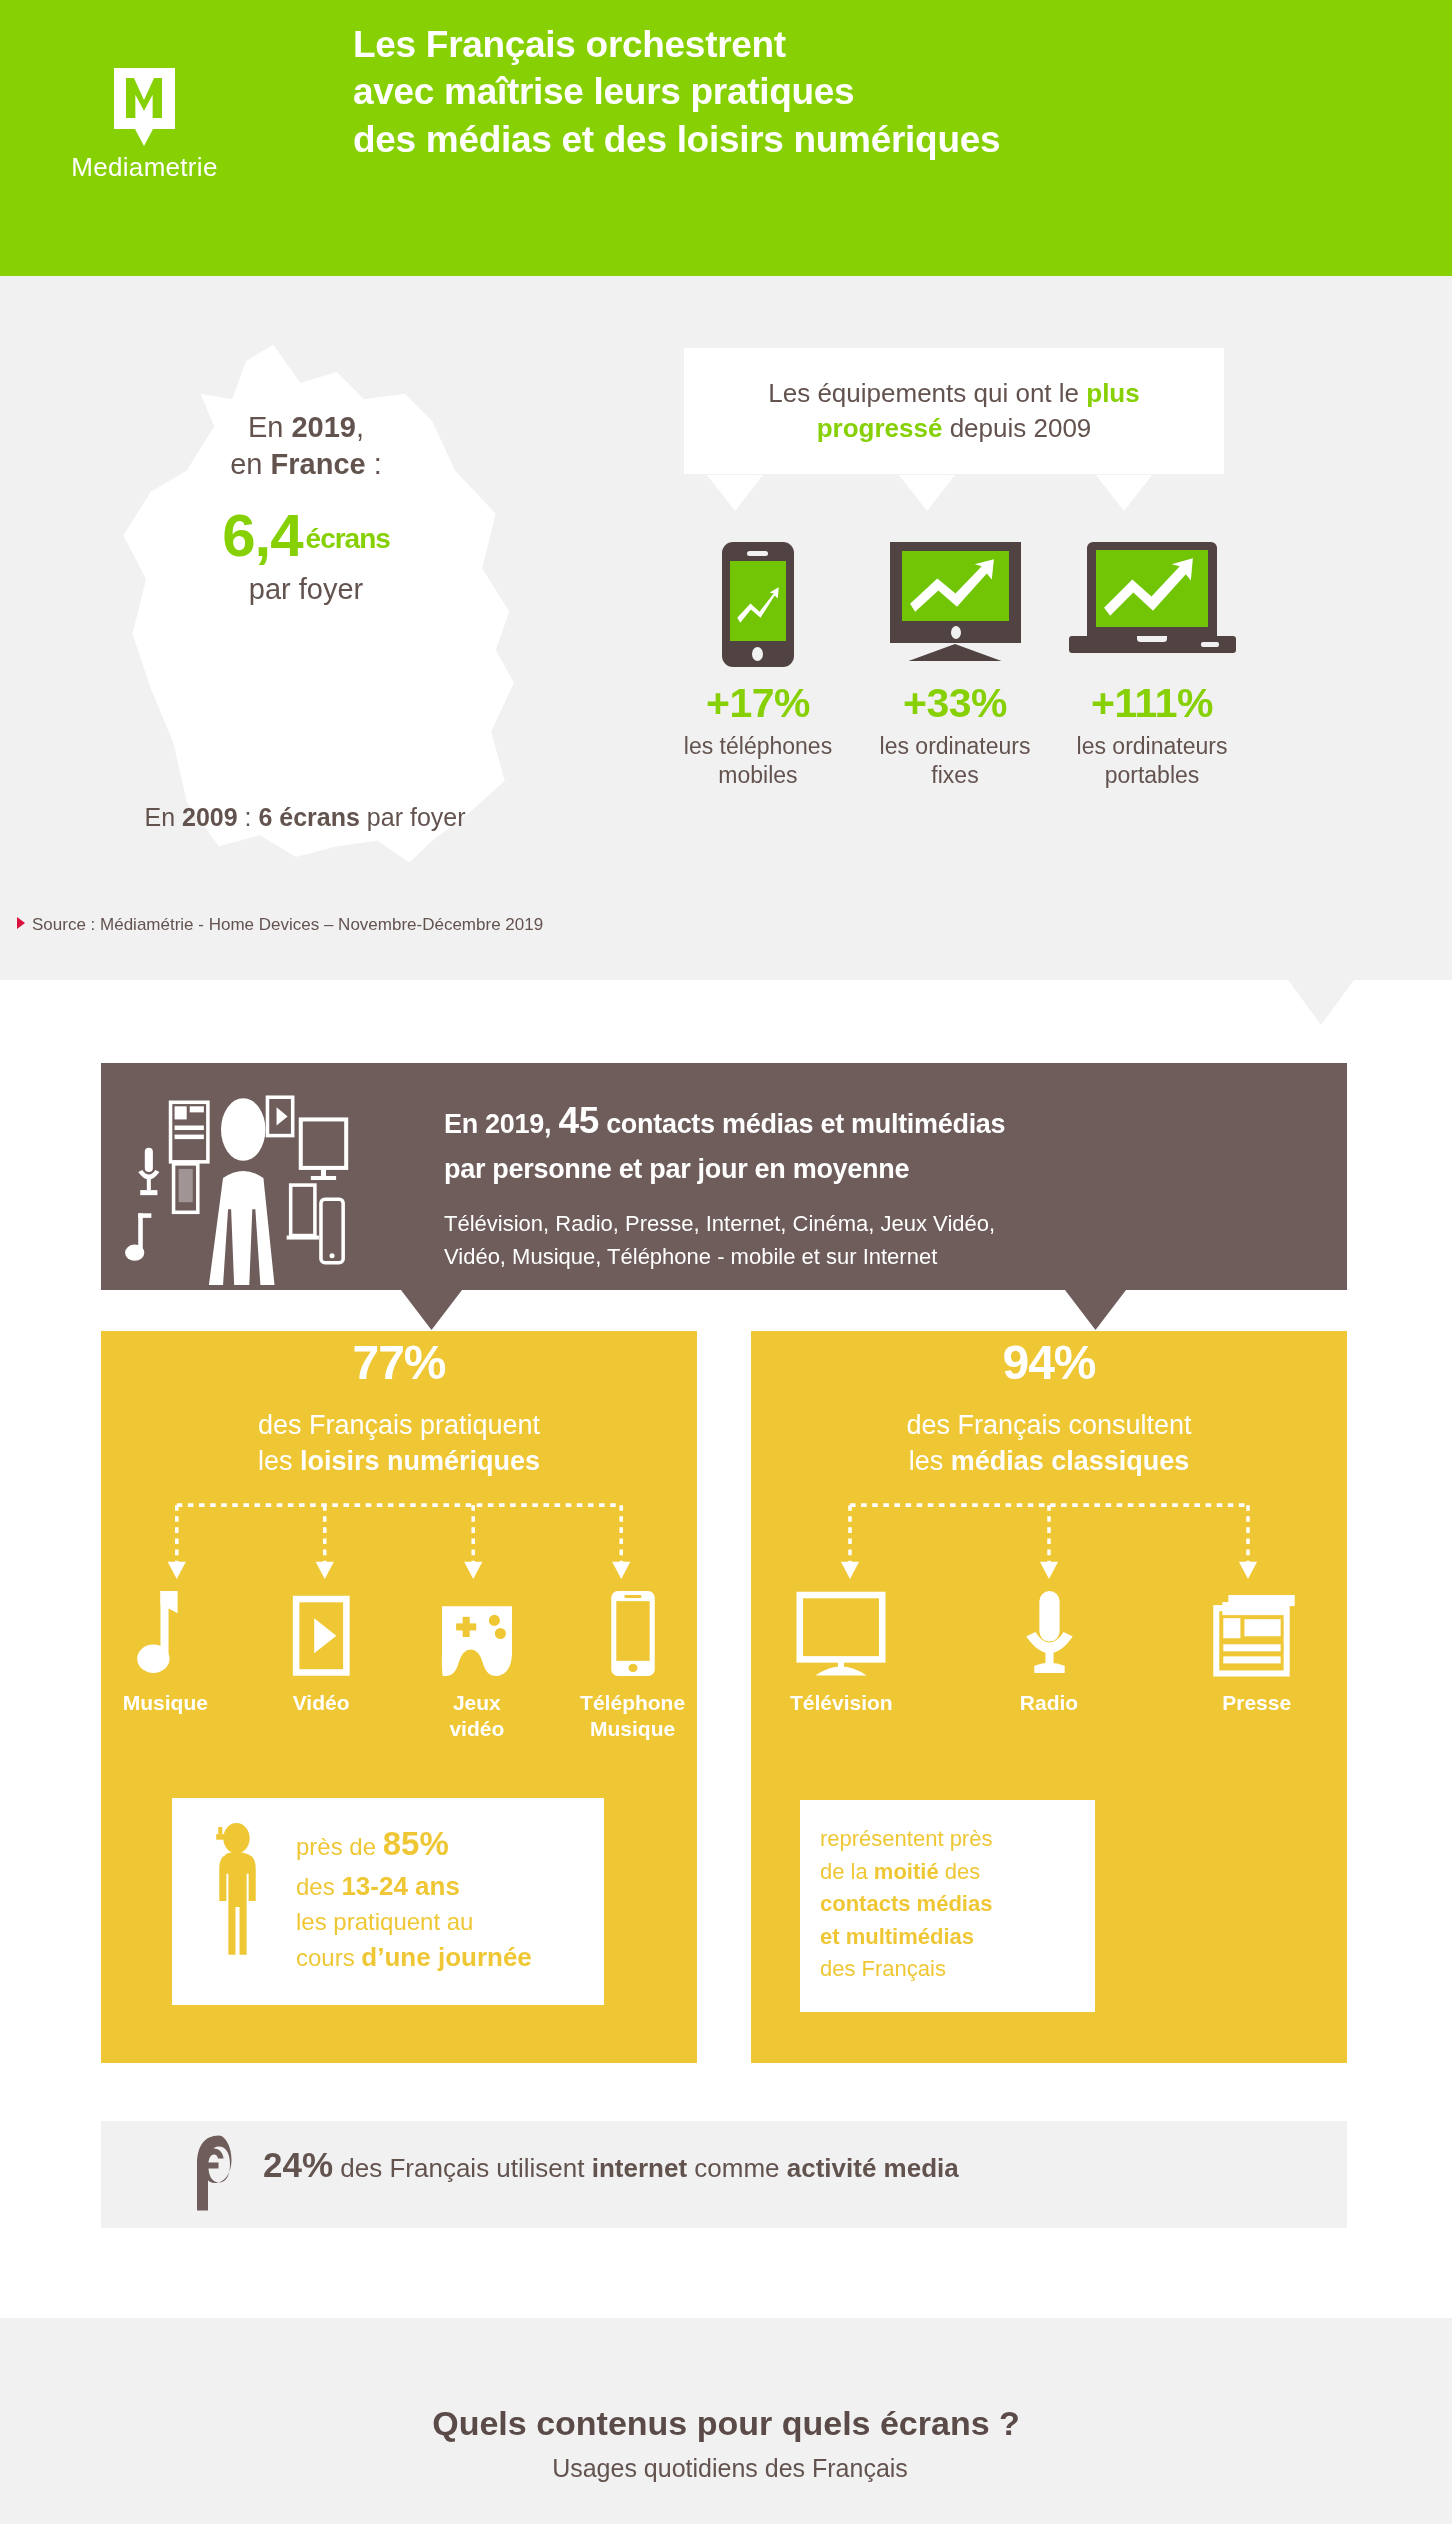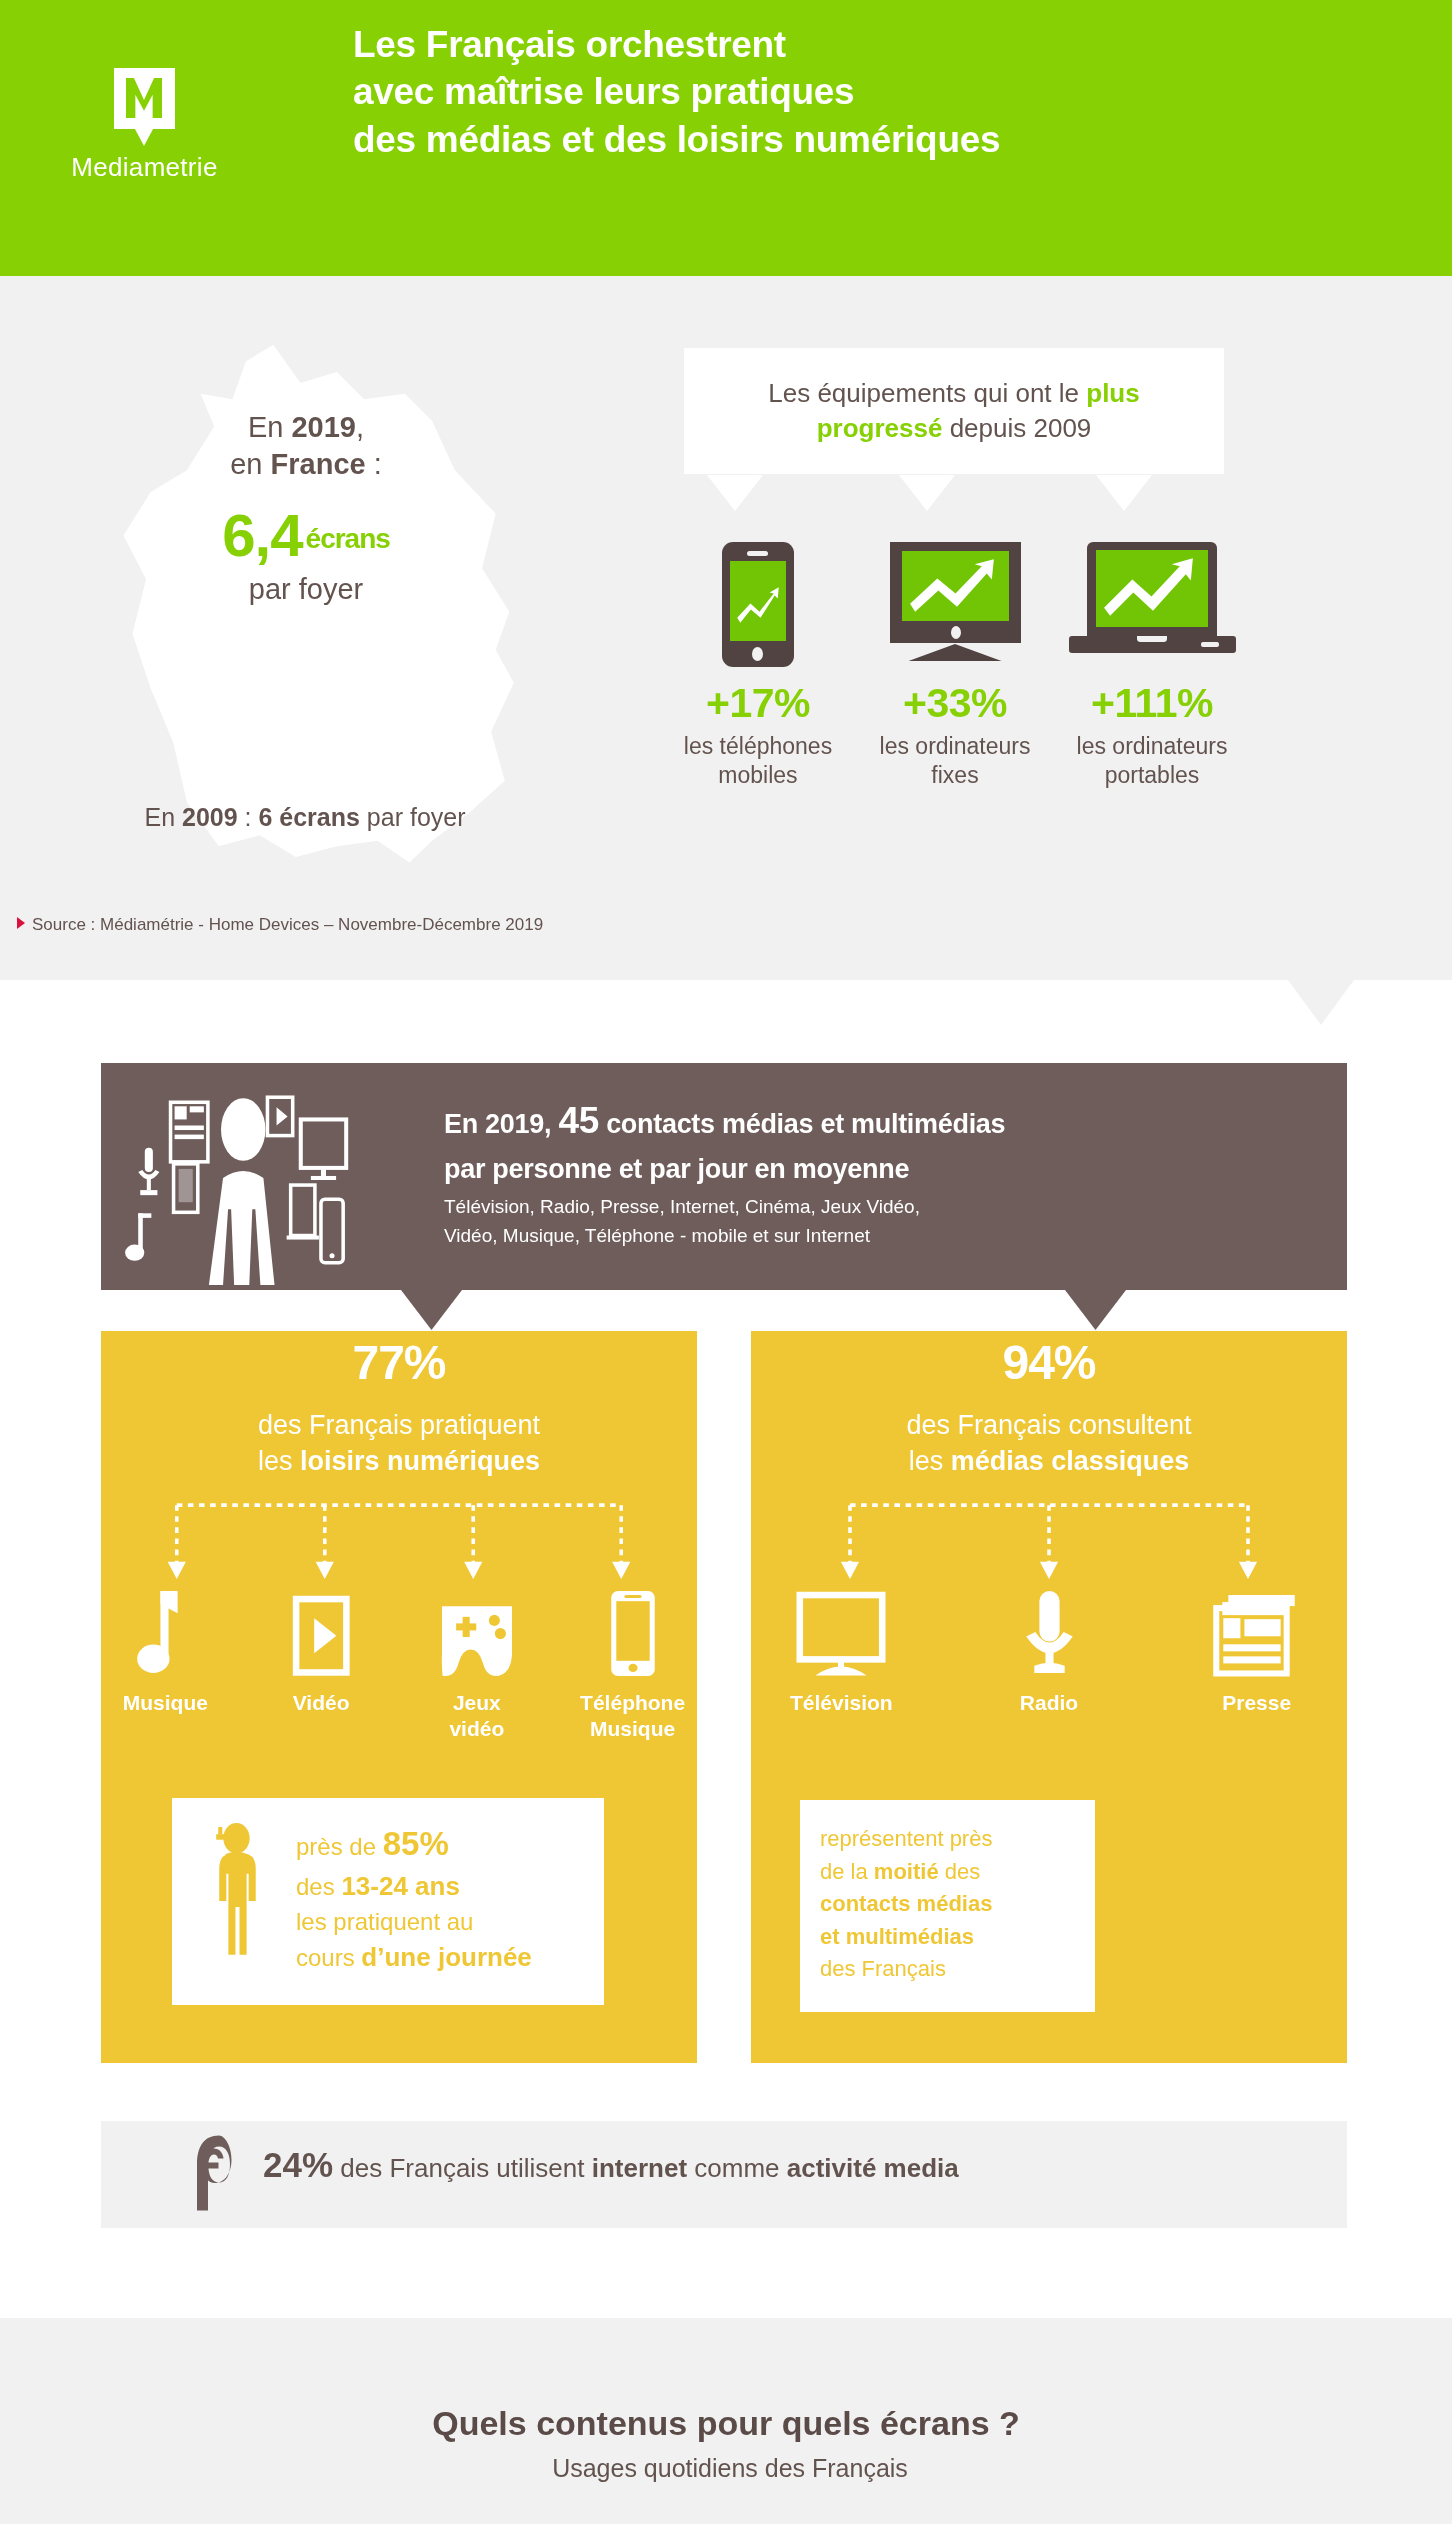--- a/index.html
+++ b/index.html
@@ -127,21 +127,21 @@
   }
   .brown-tail { position:absolute; width:61px; height:40px; background:#6e5d5b;
                 clip-path:polygon(0 0, 100% 0, 50% 100%); top:1290px; }
   .bwt1 { left:401px; } .bwt2 { left:1065px; }
 
   .pictos { position:absolute; left:15px; top:10px; width:313px; height:212px; }
 
   .brown-txt { position:absolute; left:343px; top:30px; width:858px; color:#ffffff; }
   .brown-hl { font-size:27px; font-weight:bold; line-height:1.5; letter-spacing:-0.3px; }
   .brown-hl .n45 { font-size:37px; }
-  .brown-sub { font-size:19px; line-height:1.52; margin-top:4px; }
+  .brown-sub { font-size:22px; line-height:1.52; margin-top:18px; }
 
   
   .ybox { position:absolute; top:1331px; width:596px; height:732px; background:#efc735; }
   .ybox-l { left:101px; }
   .ybox-r { left:751px; }
   .ybox-head { text-align:center; padding-top:8px; color:#ffffff; }
   .ybox-pct { font-size:48px; font-weight:bold; line-height:1; letter-spacing:-1px; }
   .ybox-sub { font-size:27px; line-height:1.35; margin-top:20px; }
   .ybox-sub b { font-weight:bold; }
 

